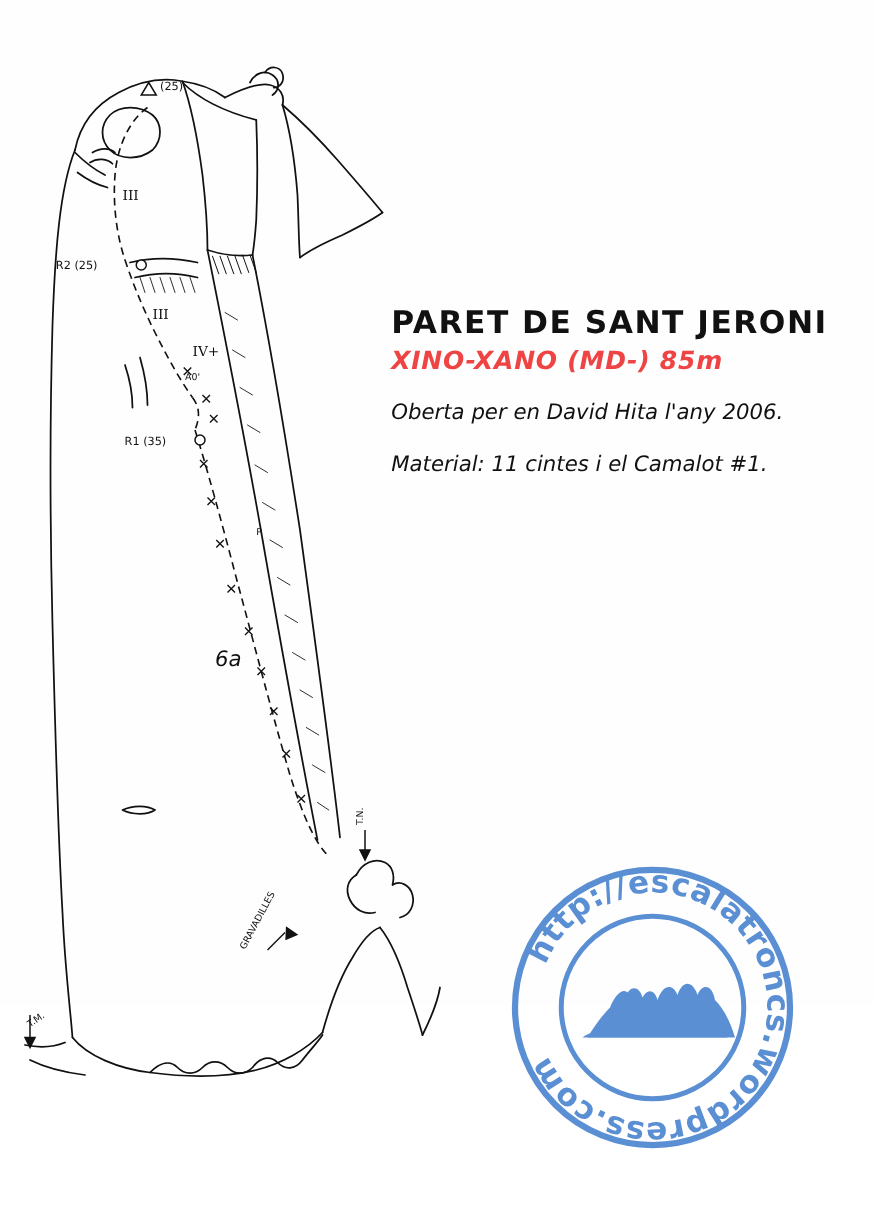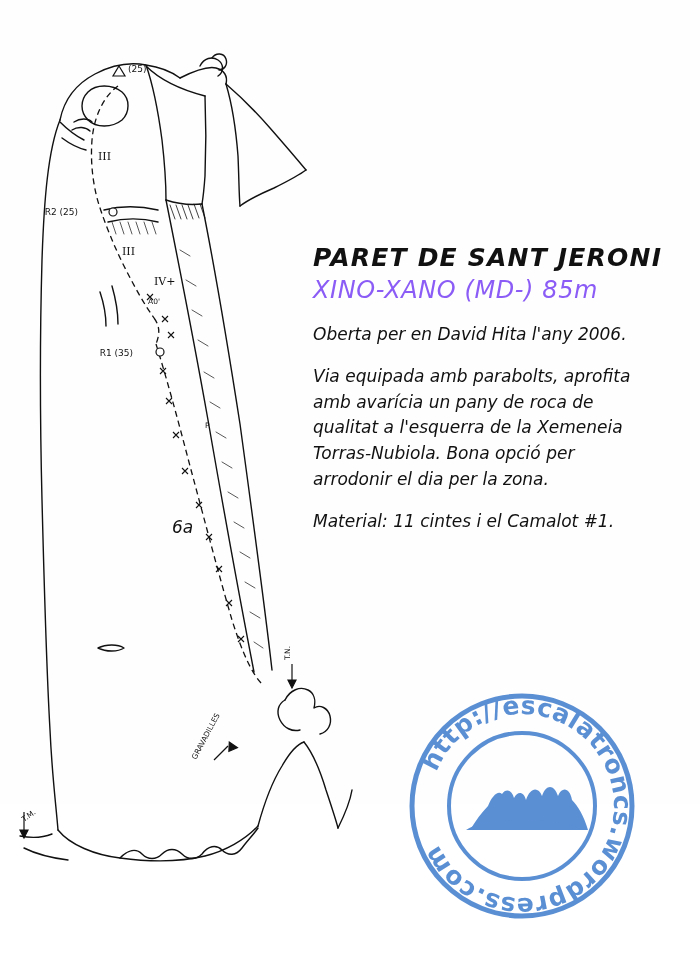--- a/index.html
+++ b/index.html
@@ -31,35 +31,34 @@
   }
   
   #info {
     position: absolute;
     left: 313px;
     top: 243px;
     width: 360px;
   }
   .title {
     font-family: "DejaVu Sans", sans-serif;
-    font-style: italic;
     font-weight: bold;
     font-size: 25px;
     letter-spacing: 1.2px;
     color: #111;
     margin: 0 0 4px 0;
     white-space: nowrap;
   }
   .subtitle {
     font-family: "DejaVu Sans", sans-serif;
     font-style: italic;
-    font-weight: normal;
-    font-size: 24px;
+    font-weight: bold;
+    font-size: 20px;
     letter-spacing: 0.6px;
-    color: #8b5cf6;
+    color: #ef4444;
     margin: 0 0 18px 0;
     white-space: nowrap;
   }
   .para {
     font-family: "DejaVu Sans", sans-serif;
     font-style: italic;
     font-size: 17px;
     line-height: 1.52;
     color: #111;
     margin: 0 0 16px 0;
@@ -241,21 +240,20 @@
     <text class="topo-label-big" x="172" y="533">6a</text>
     <text class="topo-label-sm" x="290" y="660" transform="rotate(-90 290 660)">T.N.</text>
     <text class="topo-label-sm" x="24" y="822" transform="rotate(-35 24 822)">T.M.</text>
     <text class="topo-label-sm" x="196" y="760" transform="rotate(-62 196 760)">GRAVADILLES</text>
   </svg>
 
   <div id="info">
     <h1 class="title">PARET DE SANT JERONI</h1>
     <h2 class="subtitle">XINO-XANO (MD-) 85m</h2>
     <p class="para">Oberta per en David Hita l'any 2006.</p>
-    <p class="para">Via equipada amb parabolts, aprofita amb avarícia un pany de roca de qualitat a l'esquerra de la Xemeneia Torras-Nubiola. Bona opció per arrodonir el dia per la zona.</p>
     <p class="para last">Material: 11 cintes i el Camalot #1.</p>
   </div>
 
   <svg id="stamp" viewBox="0 0 252 252">
     <defs>
       <path id="circlePath" d="M 126,126 m -92,0 a 92,92 0 1,1 184,0 a 92,92 0 1,1 -184,0"></path>
     </defs>
     <circle cx="126" cy="126" r="110" fill="none" stroke="#5b8fd4" stroke-width="5"></circle>
     <circle cx="126" cy="126" r="73" fill="none" stroke="#5b8fd4" stroke-width="4"></circle>
 

